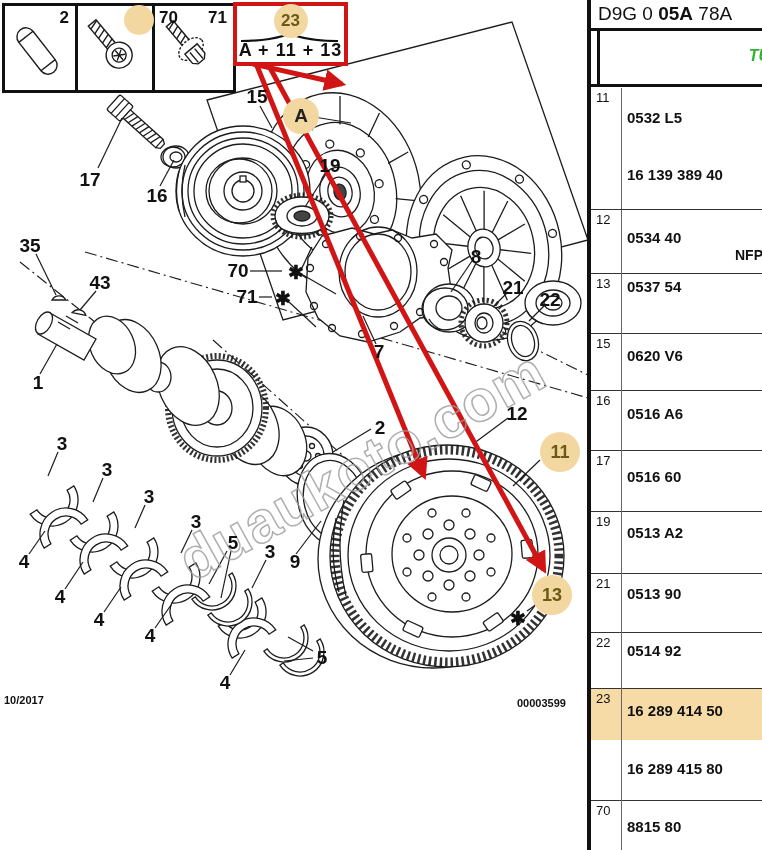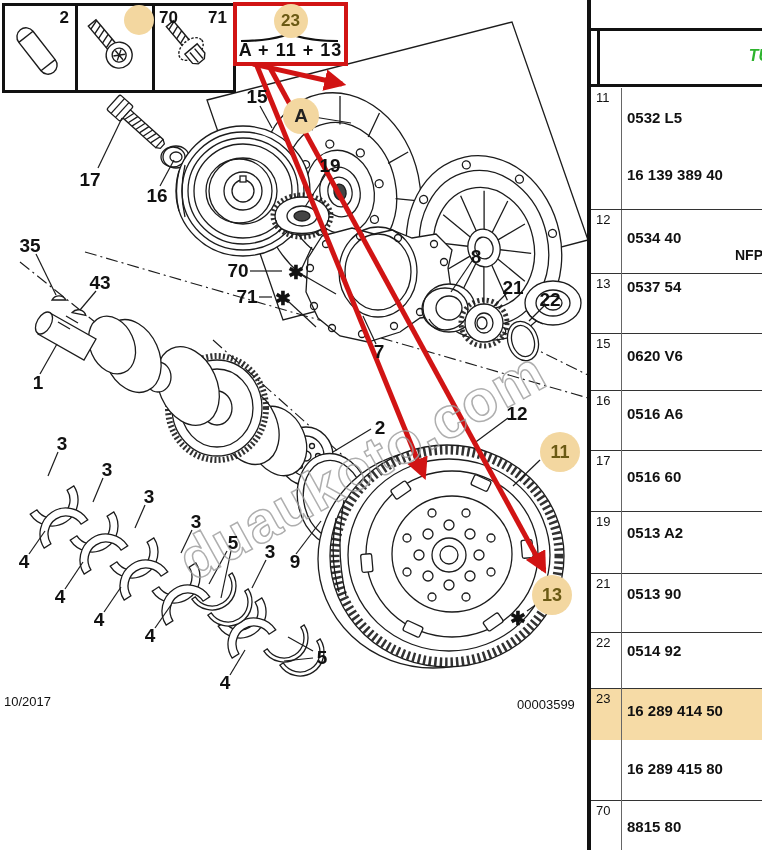--- a/index.html
+++ b/index.html
@@ -17,21 +17,21 @@
   .callout{position:absolute;left:233px;top:2px;width:107px;height:56px;border:4px solid var(--red);
            background:#fff;z-index:6;}
   .callout .badge{left:50%;transform:translateX(-50%);top:-2px;width:34px;height:34px;font-size:17px;}
   .formula{position:absolute;left:0;right:0;bottom:1px;text-align:center;font-weight:bold;
            font-size:18px;letter-spacing:1px;}
   .bracewrap{position:absolute;left:3px;right:3px;bottom:20px;height:10px;}
   
   .lbl{position:absolute;transform:translate(-50%,-50%);font-weight:bold;font-size:19px;
        white-space:nowrap;z-index:4;}
   .cbadge{width:40px;height:40px;font-size:18px;z-index:5;}
-  .foot{position:absolute;font-weight:normal;font-size:13px;z-index:4;}
+  .foot{position:absolute;font-weight:bold;font-size:11px;z-index:4;}
   
   .panel{position:absolute;left:587px;top:0;width:175px;height:850px;background:#fff;
          border-left:4px solid #111;z-index:7;}
   .doccode{position:absolute;left:7px;top:3px;font-size:19px;white-space:nowrap;}
   .doccode .b{font-weight:bold;}
   .hline{position:absolute;left:0;right:0;height:3px;background:#111;}
   .vline-tu{position:absolute;left:6px;top:28px;width:3px;height:59px;background:#111;}
   .tutext{position:absolute;right:-4px;top:47px;font-style:italic;font-weight:bold;font-size:16px;
           color:var(--green);}
   .prow{position:absolute;left:0;right:0;border-top:1px solid #333;background:transparent;}
@@ -422,20 +422,21 @@
   <div class="lbl" style="left:99px;top:620px">4</div>
   <div class="lbl" style="left:150px;top:636px">4</div>
   <div class="lbl" style="left:225px;top:683px">4</div>
   <div class="lbl" style="left:233px;top:543px">5</div>
   <div class="lbl" style="left:322px;top:658px">5</div>
 
   <div class="foot" style="left:4px;top:694px">10/2017</div>
   <div class="foot" style="left:517px;top:697px">00003599</div>
 
   <div class="panel">
+    <div class="doccode"><span>D9G 0</span> <span class="b">05A</span> <span>78A</span></div>
     <div class="hline" style="top:28px"></div>
     <div class="vline-tu"></div>
     <div class="tutext">TU</div>
     <div class="hline" style="top:84px"></div>
 
     <div class="prow first" style="top:88px;height:121px">
       <span class="pref">11</span>
       <span class="ppart" style="top:21px">0532 L5</span>
       <span class="ppart" style="top:78px">16 139 389 40</span>
     </div>

